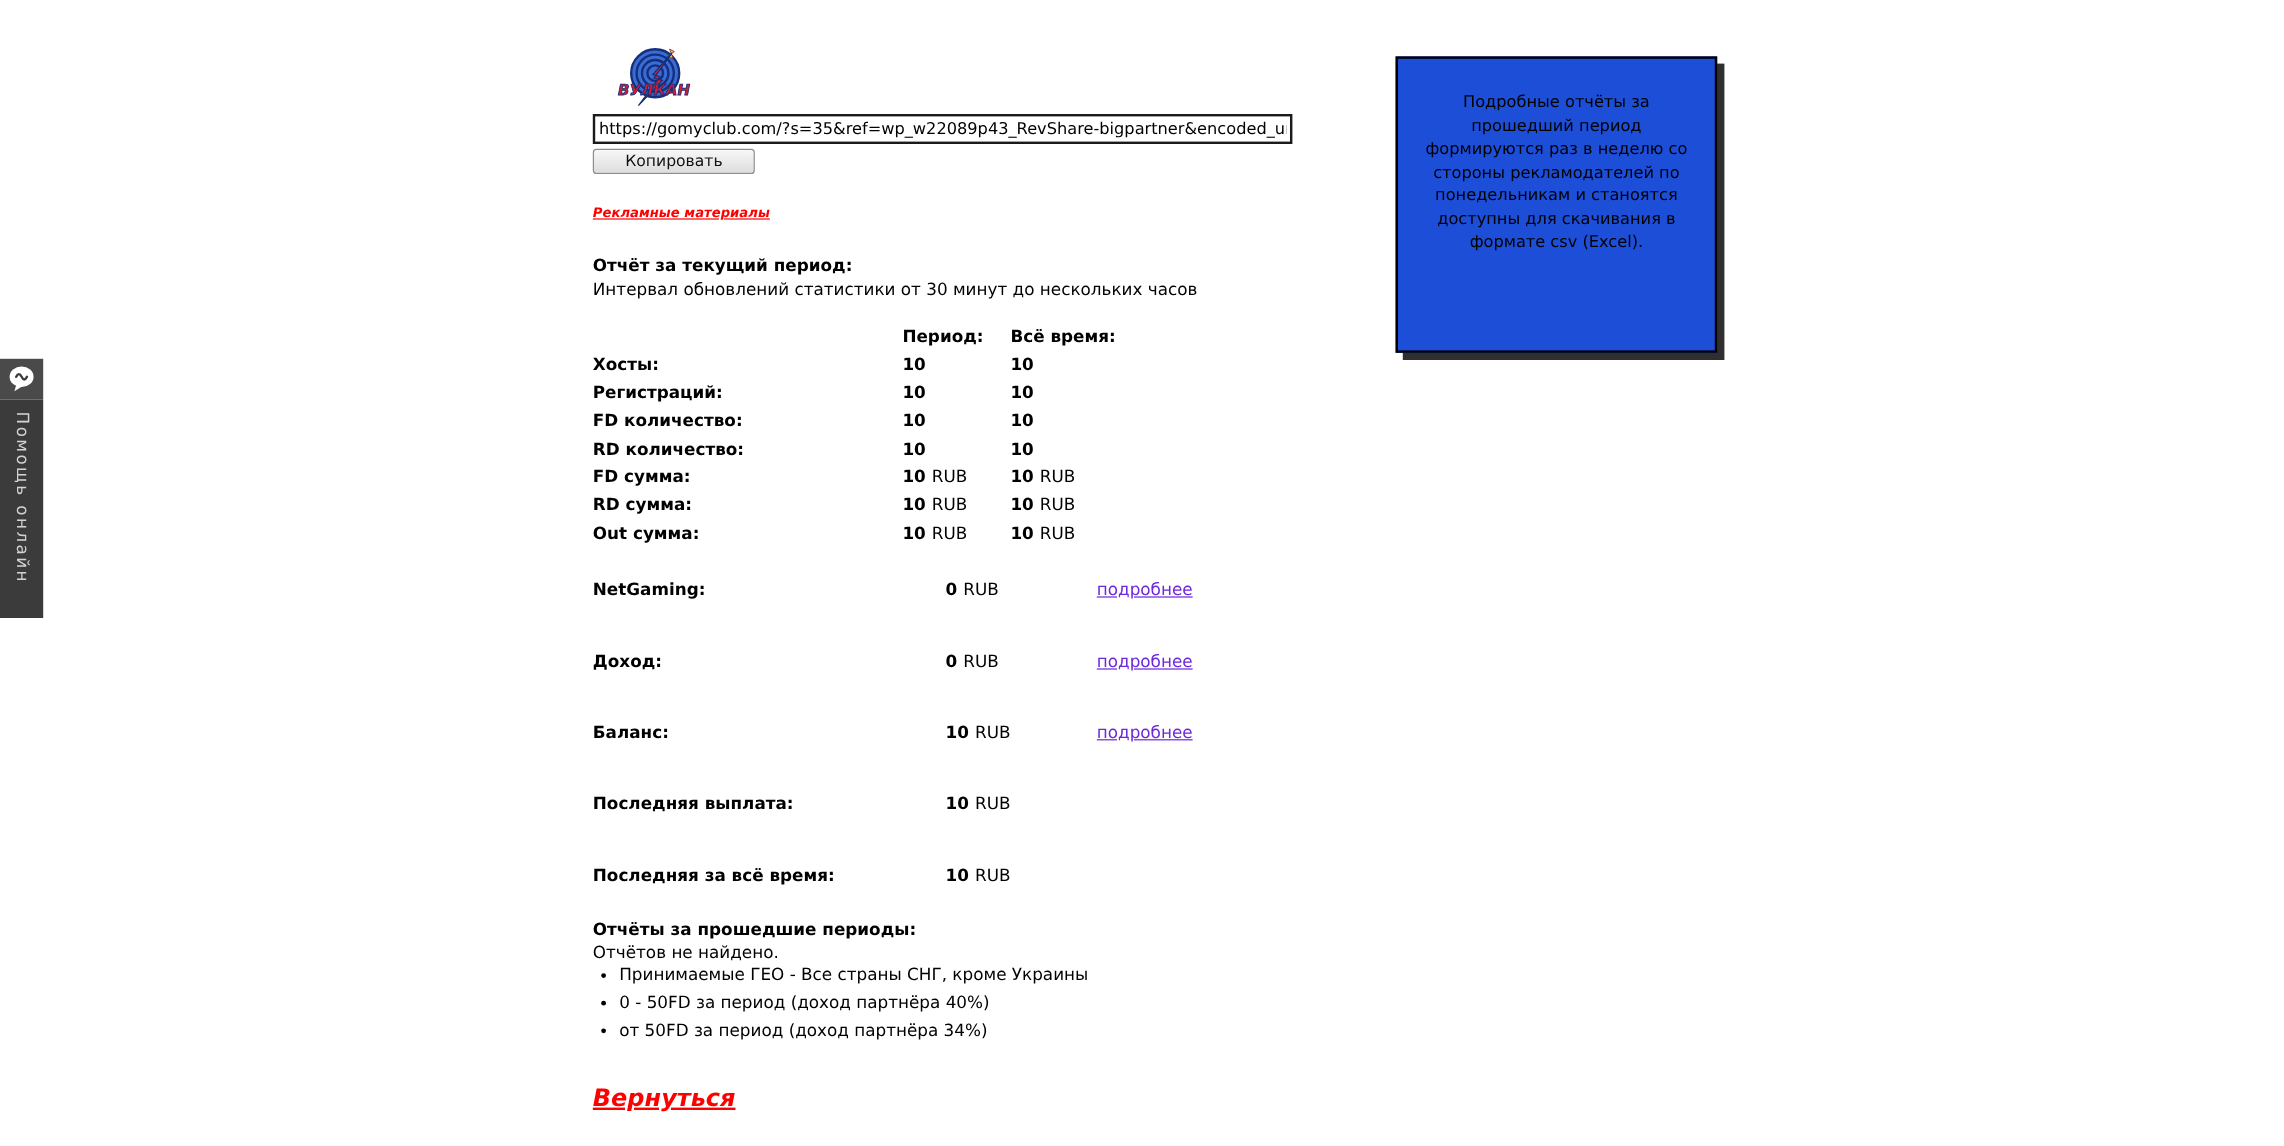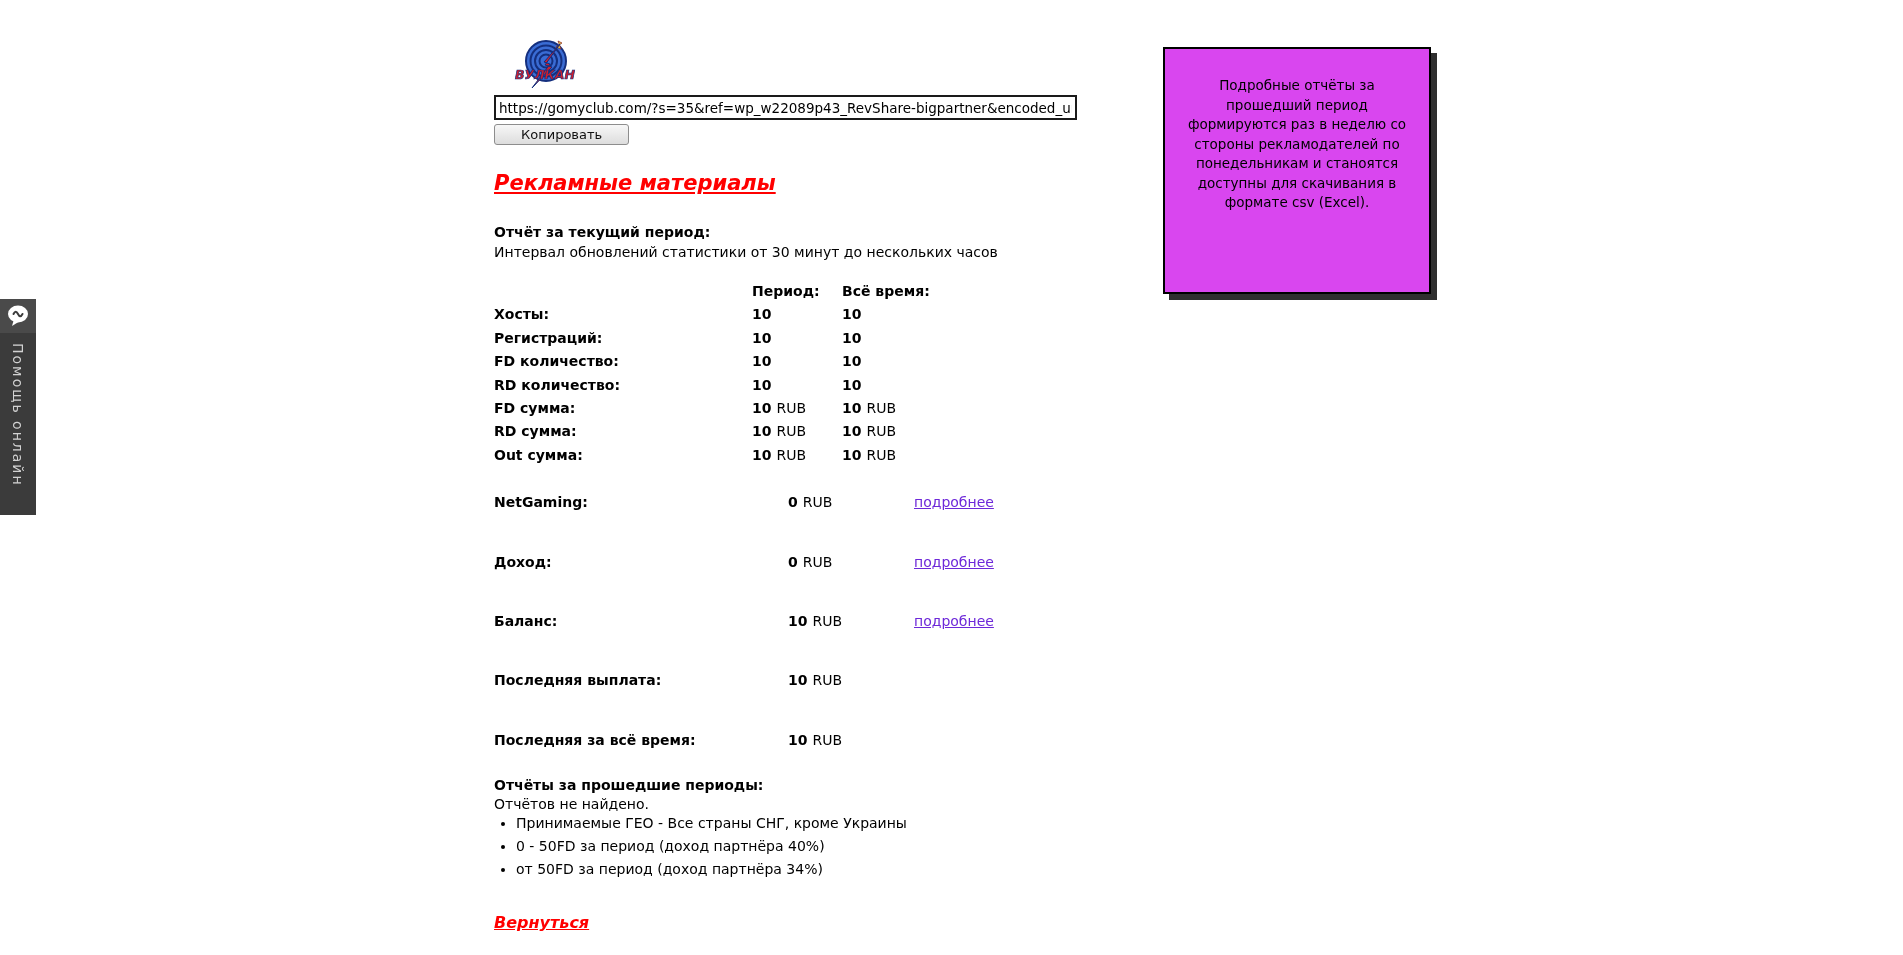--- a/index.html
+++ b/index.html
@@ -20,23 +20,23 @@
   .logo { margin-left:18px; display:block; }
   .ref-input { display:block; width:583px; height:25px; margin-top:3px;
                border:2px solid #1a1a1a; background:#fff; padding:0 3px;
                font-family:"DejaVu Sans", sans-serif; font-size:13.5px;
                white-space:nowrap; overflow:hidden; }
   .copy-btn { margin-top:4px; font-family:"DejaVu Sans", sans-serif; font-size:13px;
               padding:2px 26px; border:1px solid #8d8d8d; border-radius:3px;
               background:linear-gradient(#f7f7f7,#dddddd); cursor:pointer; color:#111; }
 
   .red-link { font-weight:bold; font-style:italic; text-decoration:underline;
-              font-size:21px; cursor:pointer; display:inline-block; }
+              font-size:11px; cursor:pointer; display:inline-block; }
   .promo-link { margin-top:26px; }
-  .back-link  { margin-top:32px; font-size:16px; }
+  .back-link  { margin-top:32px; font-size:20px; }
 
   .sec-title { font-weight:bold; margin-top:29px; }
   .sec-sub   { margin-top:4px; }
 
   .stats-grid { display:grid; grid-template-columns:258px 90px auto;
                 margin-top:20px; line-height:23.4px; }
   .stats-grid .hdr { font-weight:bold; }
   .stats-grid .lbl { font-weight:bold; }
   .val b { font-weight:bold; }
   .unit { margin-left:5px;text-align:right; }
@@ -50,21 +50,21 @@
 
   .past-title { font-weight:bold; margin-top:25px; }
   .past-empty { margin-top:3px; }
 
   ul.blist { margin-top:0; padding-left:22px; line-height:23px; }
   .blist-1 { margin-top:47px; }
   .blist-2 { margin-top:21px; }
 
   
   .info-box { position:absolute; left:1163px; top:47px; width:268px; min-height:247px;
-              background:#d946ef; border:2px solid #000; box-shadow:6px 6px 0 #2f2f2f;
+              background:#1d4ed8; border:2px solid #000; box-shadow:6px 6px 0 #2f2f2f;
               padding:27px 18px 20px 18px; text-align:center; font-size:13.5px;
               line-height:19.5px; }
   .info-box p + p { margin-top:44px; }
 </style>
 </head>
 <body>
 
 <div class="help-tab">
   <div class="help-icon-box">
     <svg width="26" height="26" viewBox="0 0 26 26">

